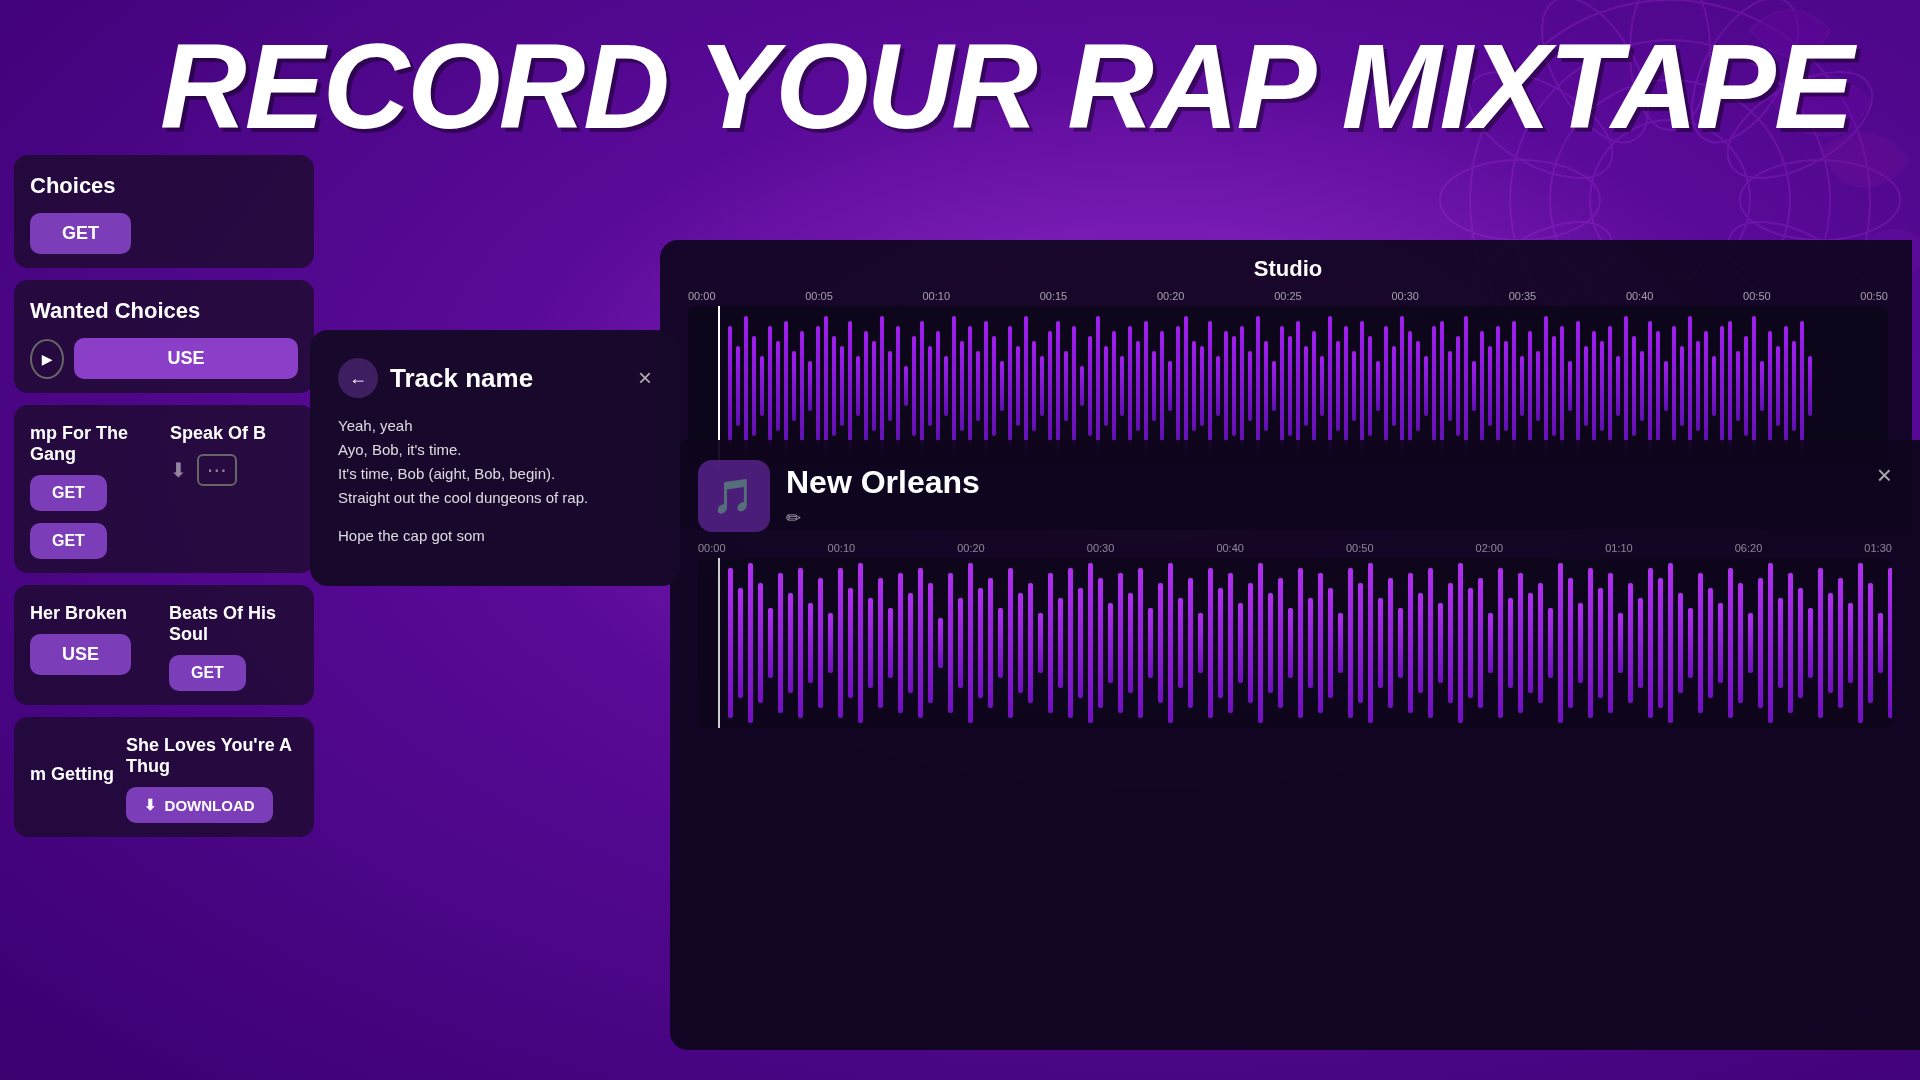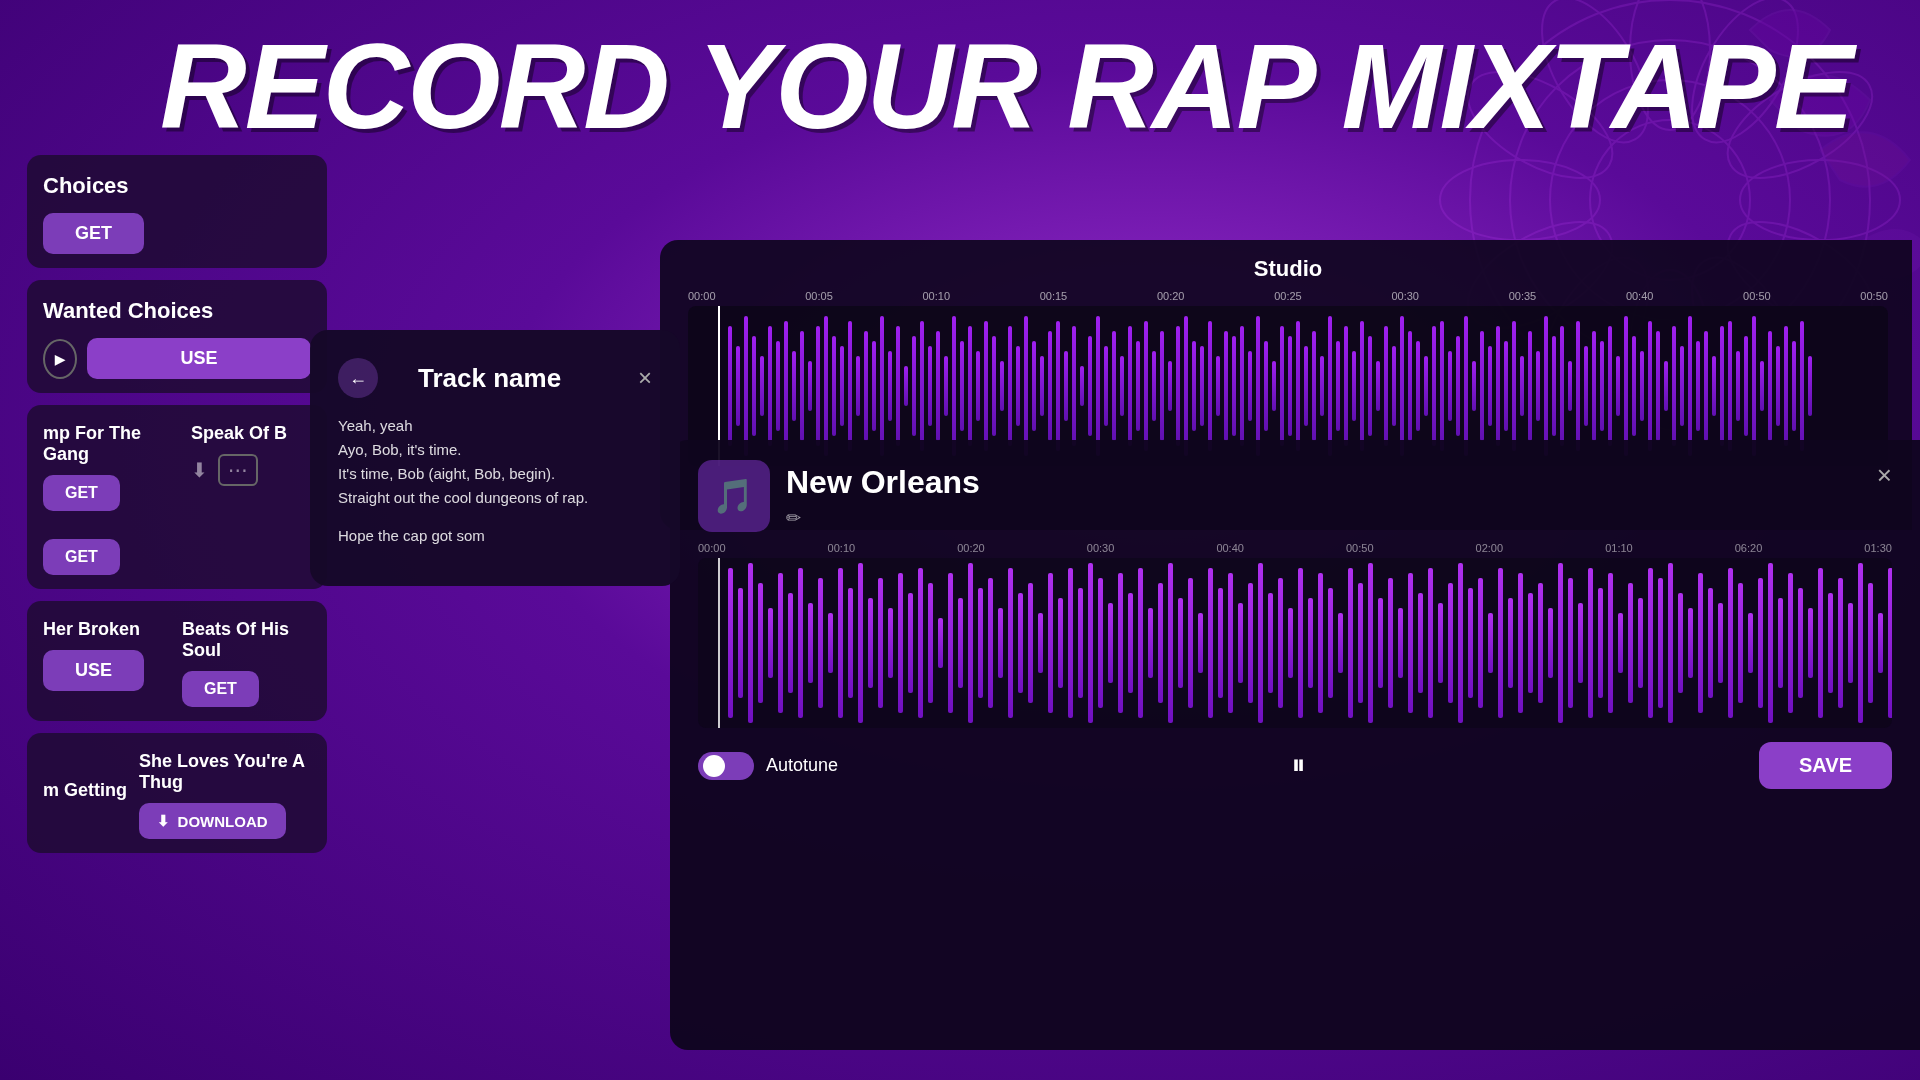--- a/index.html
+++ b/index.html
@@ -44,21 +44,21 @@
       font-style: italic;
       letter-spacing: -2px;
       line-height: 1.1;
       text-shadow: 4px 4px 0px rgba(0,0,0,0.4);
       white-space: nowrap;
     }
 
     
     .sidebar {
       position: absolute;
-      left: 17px;
+      left: 4px;
       top: 145px;
       width: 320px;
       bottom: 0;
       z-index: 20;
       padding: 10px;
     }
 
     .sidebar-card {
       background: rgba(30, 10, 50, 0.85);
       border-radius: 14px;
@@ -194,21 +194,20 @@
       cursor: pointer;
       line-height: 1;
     }
 
     .track-modal-title {
       color: #fff;
       font-size: 26px;
       font-weight: 700;
       flex: 1;
       padding: 0 12px;
-      margin-left: 28px;
     }
 
     .track-modal-lyrics {
       color: rgba(255,255,255,0.85);
       font-size: 15px;
       line-height: 1.6;
     }
 
     .track-modal-lyrics p {
       margin-bottom: 14px;
@@ -450,21 +449,21 @@
   </div>
 
   <div class="sidebar-card">
     <div class="sidebar-card-title">Wanted Choices</div>
     <div class="card-row">
       <button class="btn-small-play">▶</button>
       <button class="btn-purple-solid">USE</button>
     </div>
   </div>
 
-  <div class="sidebar-card" style="display:flex; gap:28px; flex-wrap:wrap;">
+  <div class="sidebar-card" style="display:flex; gap:12px; flex-wrap:wrap;">
     <div style="flex:1; min-width:100px;">
       <div class="sidebar-card-subtitle">mp For The Gang</div>
       <button class="btn-small-get">GET</button>
     </div>
     <div style="flex:1; min-width:100px;">
       <div class="sidebar-card-subtitle">Speak Of B</div>
       <div class="card-row">
         <span style="color:rgba(255,255,255,0.5); font-size:20px; cursor:pointer;">⬇</span>
         <span style="color:rgba(255,255,255,0.5); font-size:20px; cursor:pointer; border:2px solid #666; border-radius:6px; padding:2px 8px;">⋯</span>
       </div>
@@ -834,25 +833,13 @@
         <rect x="1180" y="55" width="5" height="60" rx="2"></rect>
         <rect x="1190" y="10" width="5" height="150" rx="2"></rect>
         <rect x="1200" y="40" width="5" height="90" rx="2"></rect>
         <rect x="1210" y="15" width="5" height="140" rx="2"></rect>
         <rect x="1220" y="30" width="5" height="110" rx="2"></rect>
         <rect x="1230" y="20" width="5" height="130" rx="2"></rect>
       </g>
     </svg>
   </div>
 
-  <div class="rec-controls">
-    <div class="autotune-area">
-      <div class="toggle-switch">
-        <div class="toggle-knob"></div>
-      </div>
-      <span class="autotune-label">Autotune</span>
-    </div>
-    <button class="btn-pause">
-      <span>⏸</span>
-    </button>
-    <button class="btn-save">SAVE</button>
-  </div>
 </div>
 
 </body></html>

